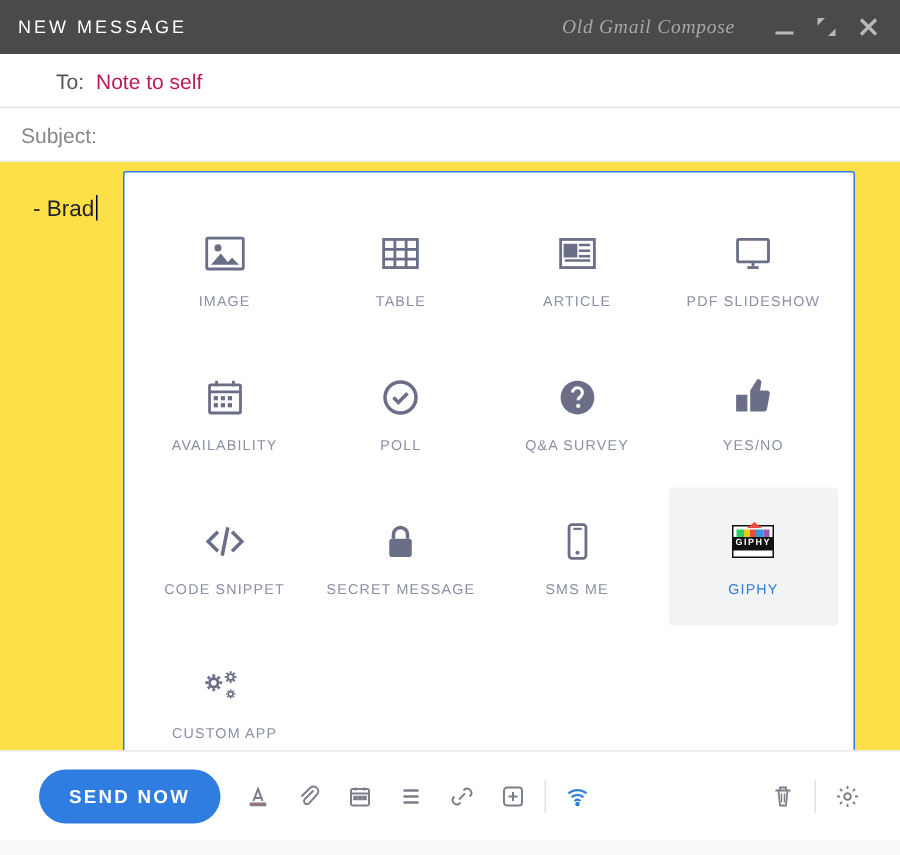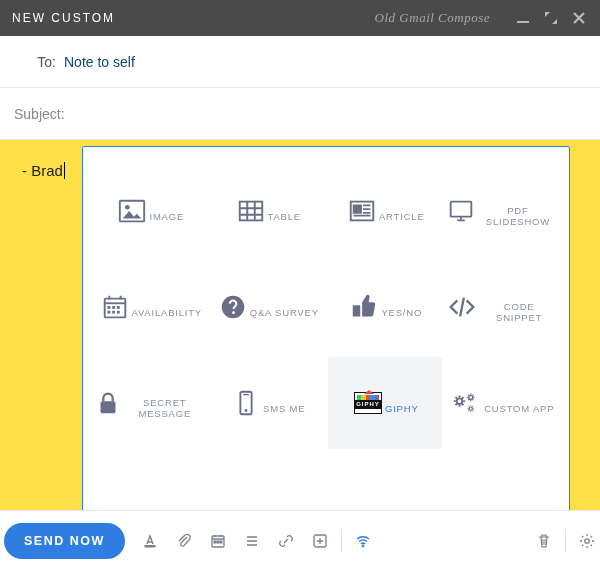--- a/index.html
+++ b/index.html
@@ -10,69 +10,69 @@
     height: 36px; background: #4a4a4a; color: #fff; display: flex; align-items: center;
     padding: 0 12px; font-size: 12px; letter-spacing: 2px;
   }
   .header-title { flex: 0 0 auto; font-weight: 400; }
   .header-spacer { flex: 1; }
   .header-old { color: #a7a7a7; font-style: italic; letter-spacing: 0.5px; font-family: Georgia, serif; font-size: 13px; margin-right: 14px; margin-left: 22px; }
   .header-icon { width: 18px; height: 18px; margin-left: 10px; color: #b8b8b8; display:flex; align-items:center; justify-content:center; cursor:pointer; }
   .header-icon svg { width:14px; height:14px; fill: currentColor; }
 
   .fields { background: #fff; }
-  .field-row { display: flex; align-items: center; height: 52px; border-bottom: 1px solid #e8e8e8; padding: 0 14px; font-size: 14px; color: #888; }
+  .field-row { display: flex; align-items: center; height: 36px; border-bottom: 1px solid #e8e8e8; padding: 0 14px; font-size: 14px; color: #888; }
   .to-label { width: 42px; text-align: right; color: #555; margin-right: 8px; }
-  .placeholder { color: #0c4a6e; }
+  .placeholder { color: #be185d; }
   .subject-label { color: #888; }
 
   .body-area { position: relative; height: 416px; background: #fde047; }
   .body-text { position: absolute; left: 22px; top: 22px; font-size: 15px; color: #222; }
   .caret { display:inline-block; width:1px; height:17px; background:#000; margin-left:1px; vertical-align:-3px; }
 
   .insert-popover {
     position: absolute; left: 82px; top: 6px; width: 488px; height: 398px;
     background: #fff; border: 1px solid #2f7de1; border-radius: 2px;
   }
   .insert-popover::after {
     content:""; position:absolute; bottom:-8px; left: 222px; width:14px; height:14px;
     background:#fff; border-right:1px solid #2f7de1; border-bottom:1px solid #2f7de1;
     transform: rotate(45deg);
   }
   .grid { display:grid; grid-template-columns: repeat(4, 1fr); grid-auto-rows: 92px; padding: 18px 10px 10px 10px; gap: 4px; }
-  .cell { display:flex; align-items:center; justify-content:center; cursor:pointer; border-radius:3px; }
+  .cell { display:flex; flex-direction:column; align-items:center; justify-content:center; cursor:pointer; border-radius:3px; }
   .cell.selected { background:#f1f3f5; }
   .cell-icon { width:34px; height:34px; display:flex; align-items:center; justify-content:center; color:#6a6f87; }
   .cell-icon svg { width:30px; height:30px; fill: currentColor; }
   .cell-label { margin-top:10px; font-size:9.5px; letter-spacing:0.8px; color:#8a8fa3; text-align:center; }
   .cell.selected .cell-label { color:#2f7de1; }
 
   .giphy-chip { width:28px; height:22px; background:#fff; border:1px solid #111; position:relative; }
   .giphy-chip::before { content:""; position:absolute; top:-3px; left:9px; width:0; height:0; border-left:5px solid transparent; border-right:5px solid transparent; border-bottom:4px solid #e74c3c; }
   .giphy-band { position:absolute; left:-1px; right:-1px; bottom:4px; height:9px; background:#111; color:#fff; font-size:6px; letter-spacing:1px; line-height:9px; text-align:center; font-weight:700; }
   .giphy-stripes { position:absolute; top:2px; left:2px; right:2px; height:5px; display:flex; }
   .giphy-stripes span { flex:1; }
   .gs1{background:#2ecc71}.gs2{background:#f1c40f}.gs3{background:#e74c3c}.gs4{background:#3498db}.gs5{background:#9b59b6}
 
-  .toolbar { position:absolute; left:0; right:0; bottom:0; height:60px; background:#fff; border-top:1px solid #e8e8e8; display:flex; align-items:center; padding:0 4px; }
+  .toolbar { position:absolute; left:0; right:0; bottom:10px; height:60px; background:#fff; border-top:1px solid #e8e8e8; display:flex; align-items:center; padding:0 26px; }
   .send-btn { background:#2f7de1; color:#fff; border:none; border-radius:22px; height:36px; padding:0 20px; font-size:12.5px; font-weight:700; letter-spacing:1.5px; cursor:pointer; }
   .tb-group { display:flex; align-items:center; margin-left:16px; gap:16px; }
   .tb-icon { width:18px; height:18px; color:#7b7f88; display:flex; align-items:center; justify-content:center; cursor:pointer; }
   .tb-icon svg { width:16px; height:16px; fill: currentColor; stroke: currentColor; }
   .tb-icon.blue { color:#2f7de1; }
   .divider { width:1px; height:22px; background:#e2e2e2; margin:0 12px; }
   .toolbar-spacer { flex:1; }
 </style>
 </head>
 <body>
 
 <div class="container">
 
   <div class="header">
-    <div class="header-title">NEW CUSTOM</div>
+    <div class="header-title">NEW MESSAGE</div>
     <div class="header-spacer"></div>
     <div class="header-old">Old Gmail Compose</div>
     <div class="header-icon">
       <svg viewBox="0 0 14 14">
           <rect x="1" y="10" width="12" height="2"></rect>
         </svg>
     </div>
     <div class="header-icon">
       <svg viewBox="0 0 14 14">
           <path d="M1 6V1h5L1 6zm12 2v5H8l5-5z"></path>
@@ -146,20 +146,29 @@
                 <path d="M10 4v4M22 4v4" stroke="currentColor" stroke-width="2"></path>
                 <rect x="8" y="15" width="3" height="3"></rect>
                 <rect x="13" y="15" width="3" height="3"></rect>
                 <rect x="18" y="15" width="3" height="3"></rect>
                 <rect x="8" y="20" width="3" height="3"></rect>
                 <rect x="13" y="20" width="3" height="3"></rect>
                 <rect x="18" y="20" width="3" height="3"></rect>
               </svg>
             </div>
             <div class="cell-label">AVAILABILITY</div>
+          </div>
+          <div class="cell">
+            <div class="cell-icon">
+              <svg viewBox="0 0 32 32">
+                <circle cx="16" cy="16" r="11" fill="none" stroke="currentColor" stroke-width="2.5"></circle>
+                <path d="M11 16l3.5 3.5L21 13" stroke="currentColor" stroke-width="2.5" fill="none"></path>
+              </svg>
+            </div>
+            <div class="cell-label">POLL</div>
           </div>
           <div class="cell">
             <div class="cell-icon">
               <svg viewBox="0 0 32 32">
                 <circle cx="16" cy="16" r="12"></circle>
                 <path d="M12.5 12.5a3.5 3.5 0 116 2.5c-1 .8-2 1.5-2 3" stroke="#fff" stroke-width="2.2" fill="none"></path>
                 <circle cx="16.5" cy="22" r="1.5" fill="#fff"></circle>
               </svg>
             </div>
             <div class="cell-label">Q&amp;A SURVEY</div>

